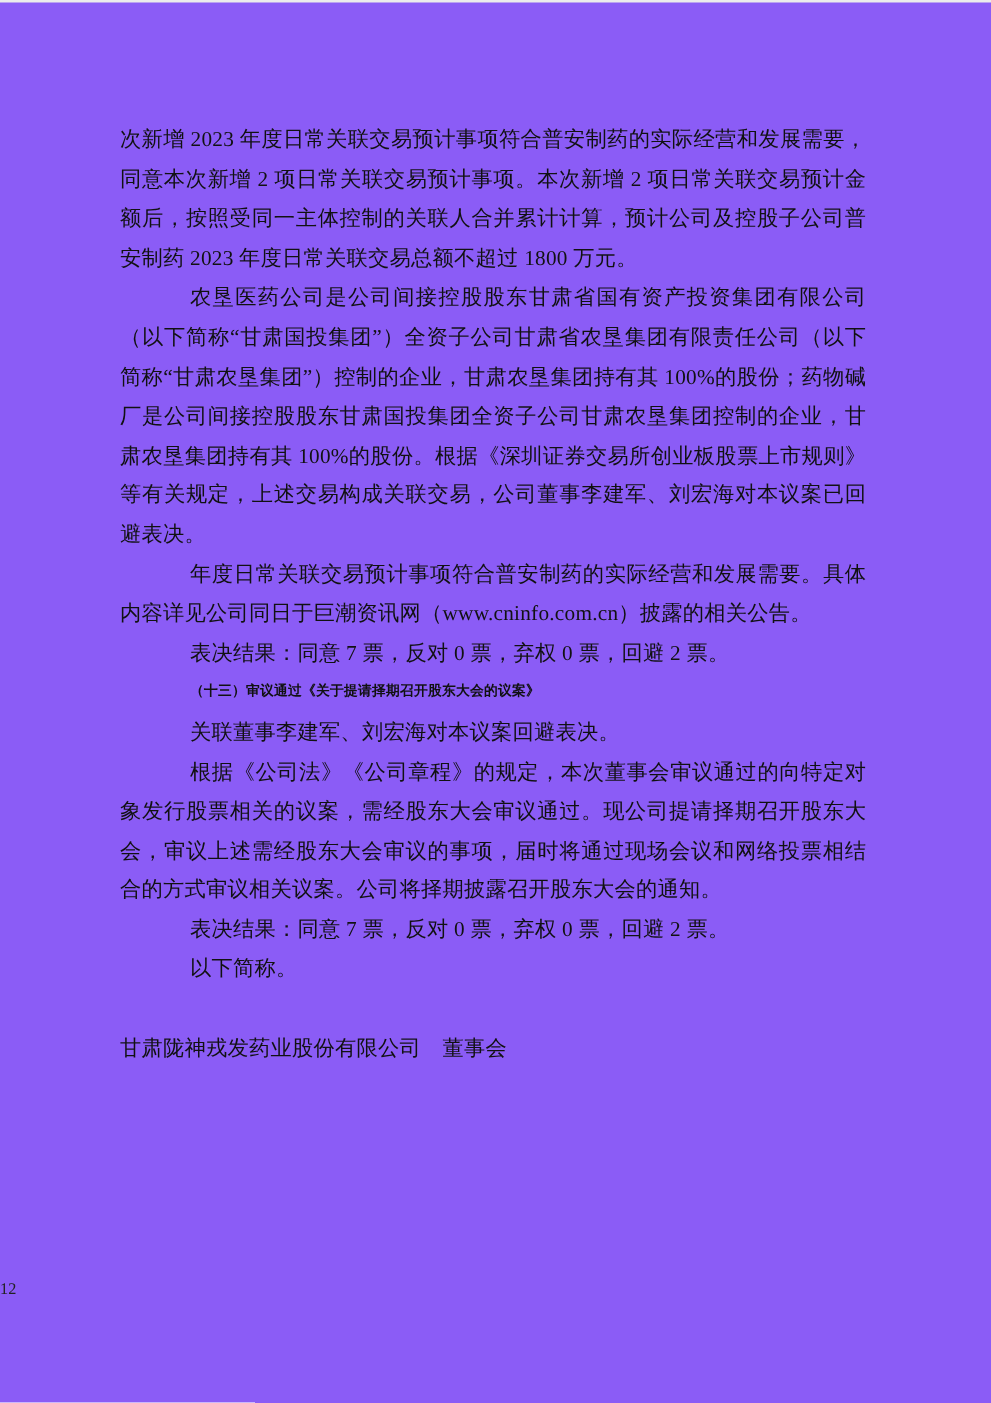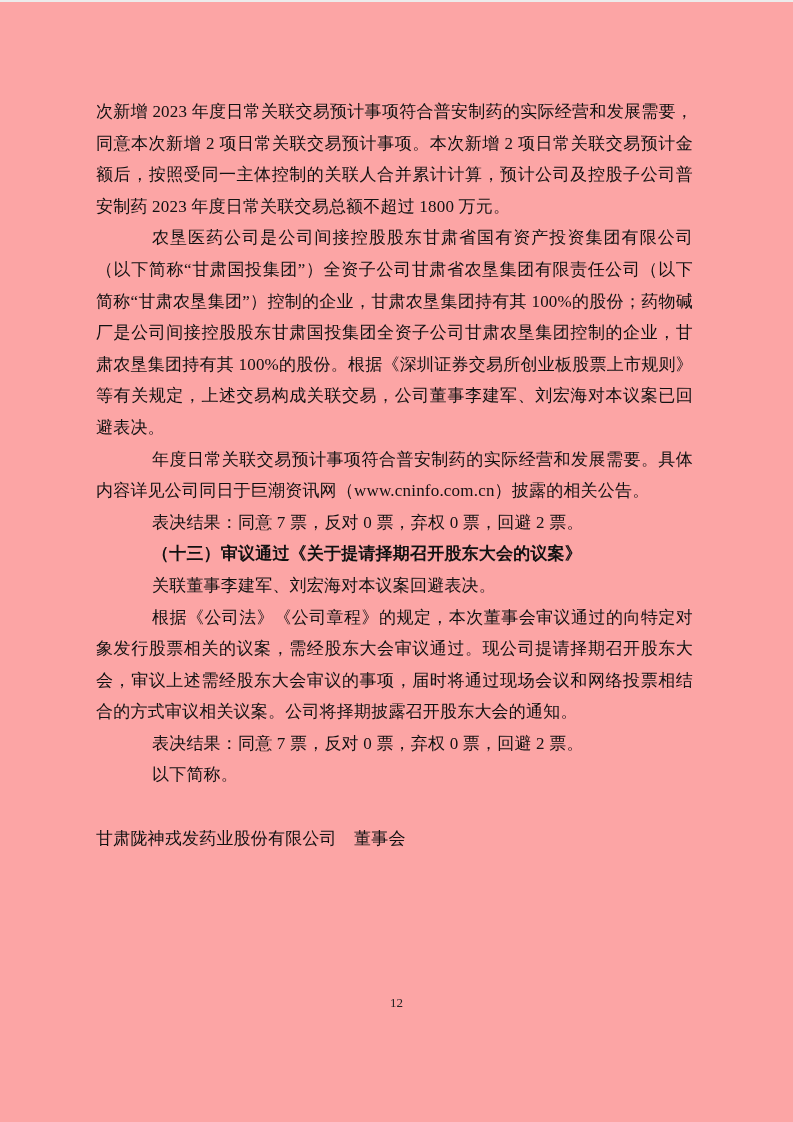--- a/index.html
+++ b/index.html
@@ -4,21 +4,21 @@
 <style>
   html, body {
     margin: 0;
     padding: 0;
     background: #ffffff;
   }
   .page {
     position: relative;
     width: 793px;
     height: 1122px;
-    background: #fca5a5;
+    background: #8b5cf6;
     overflow: hidden;
     font-family: "Liberation Serif", "DejaVu Serif", serif;
     color: #111111;
   }
   .top-edge {
     position: absolute;
     top: 0; left: 0;
     width: 100%;
     height: 2px;
     background: #ececec;
@@ -37,43 +37,43 @@
     margin: 0;
     padding: 0;
     text-indent: 56px;
   }
   .doc-content p.no-indent {
     text-indent: 0;
   }
   .section-heading {
     margin: 0;
     text-indent: 56px;
-    font-size: 17px;
+    font-size: 11px;
     line-height: 31.6px;
     font-weight: bold;
     font-family: "Liberation Sans", "DejaVu Sans", sans-serif;
     text-align: left;
   }
   .closing-para {
     margin-top: 31.6px;
   }
   .signature-block {
     margin-top: 31.6px;
     text-align: left;
     padding-right: 17px;
   }
   .signature-block div {
     line-height: 31.6px;
   }
   .page-number {
     position: absolute;
     left: 0;
     right: 0;
-    top: 994px;
-    text-align: center;
+    top: 1022px;
+    text-align: left;
     font-size: 13px;
     line-height: 18px;
     color: #222222;
   }
 </style>
 </head>
 <body>
 
 <div class="page">
   <div class="top-edge"></div>

